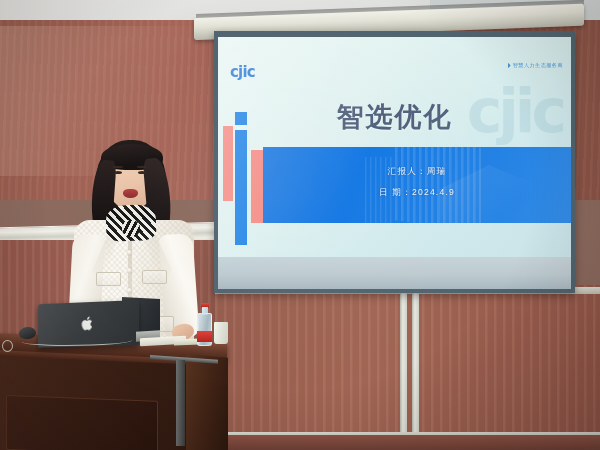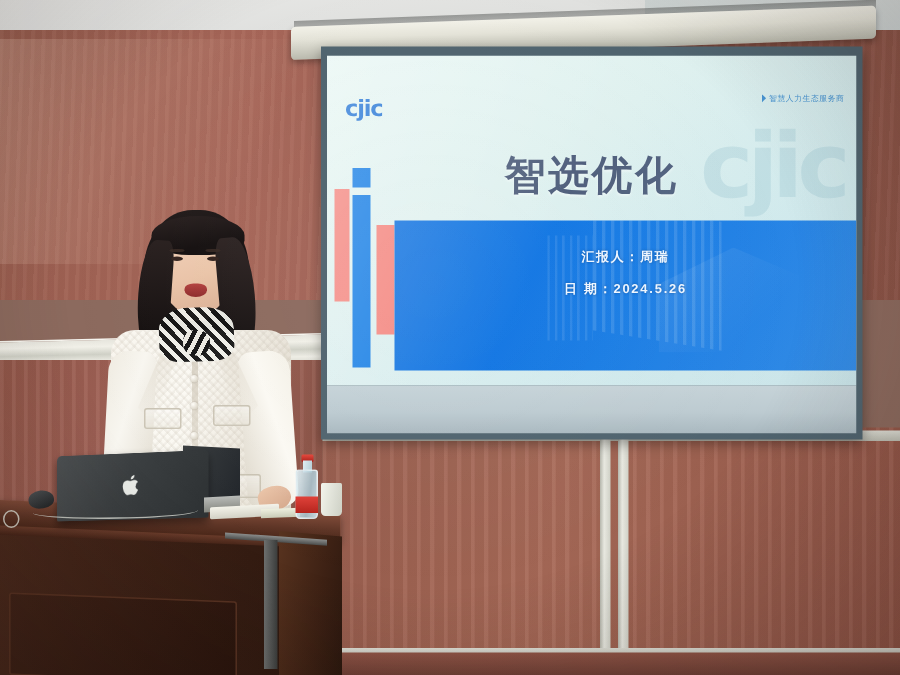--- a/index.html
+++ b/index.html
@@ -165,24 +165,23 @@
   .mark-blue-tall {
     position: absolute; left: 17px; top: 93px; width: 12px; height: 115px;
     background: #0f7ae5;
   }
   
   .band-red-accent {
     position: absolute; left: 33px; top: 113px; width: 12px; height: 73px;
     background: #f4827b;
   }
   .band {
-    position: absolute; left: 45px; top: 110px; width: 308px; height: 100px;
+    position: absolute; left: 45px; top: 110px; width: 308px; height: 76px;
     background: linear-gradient(100deg,#0a6fdf 0%,#0b74e4 45%,#1278e6 100%);
     overflow: hidden;
-    font-weight: bold;
   }
   .band-building {
     position: absolute; left: 132px; top: -6px; width: 86px; height: 86px;
     background: repeating-linear-gradient(90deg,
       rgba(255,255,255,0.13) 0px, rgba(255,255,255,0.13) 2px,
       rgba(255,255,255,0) 3px, rgba(255,255,255,0) 6px);
     transform: skewY(9deg);
   }
   .band-building2 {
     position: absolute; left: 176px; top: 18px; width: 96px; height: 70px;
@@ -499,21 +498,21 @@
       <div class="mark-blue-dot"></div>
       <div class="mark-blue-tall"></div>
 
       <div class="band-red-accent"></div>
       <div class="band">
         <div class="band-building3"></div>
         <div class="band-building"></div>
         <div class="band-building2"></div>
         <div class="band-lines">
           <div class="band-line">汇报人：周瑞</div>
-          <div class="band-line">日 期：2024.5.26</div>
+          <div class="band-line">日 期：2024.4.9</div>
         </div>
       </div>
 
       <div class="slide-sheen"></div>
     </div>
 
     <div class="screen-bottom-blank"></div>
   </div>
 
   <div class="presenter">

